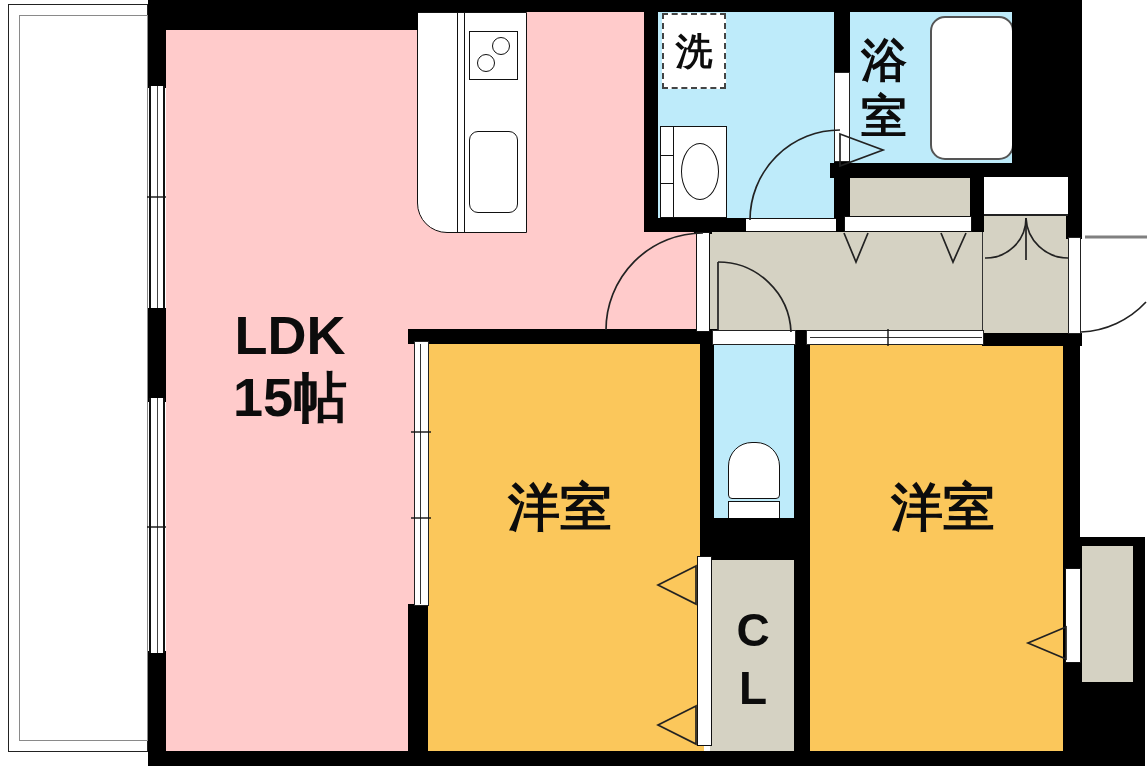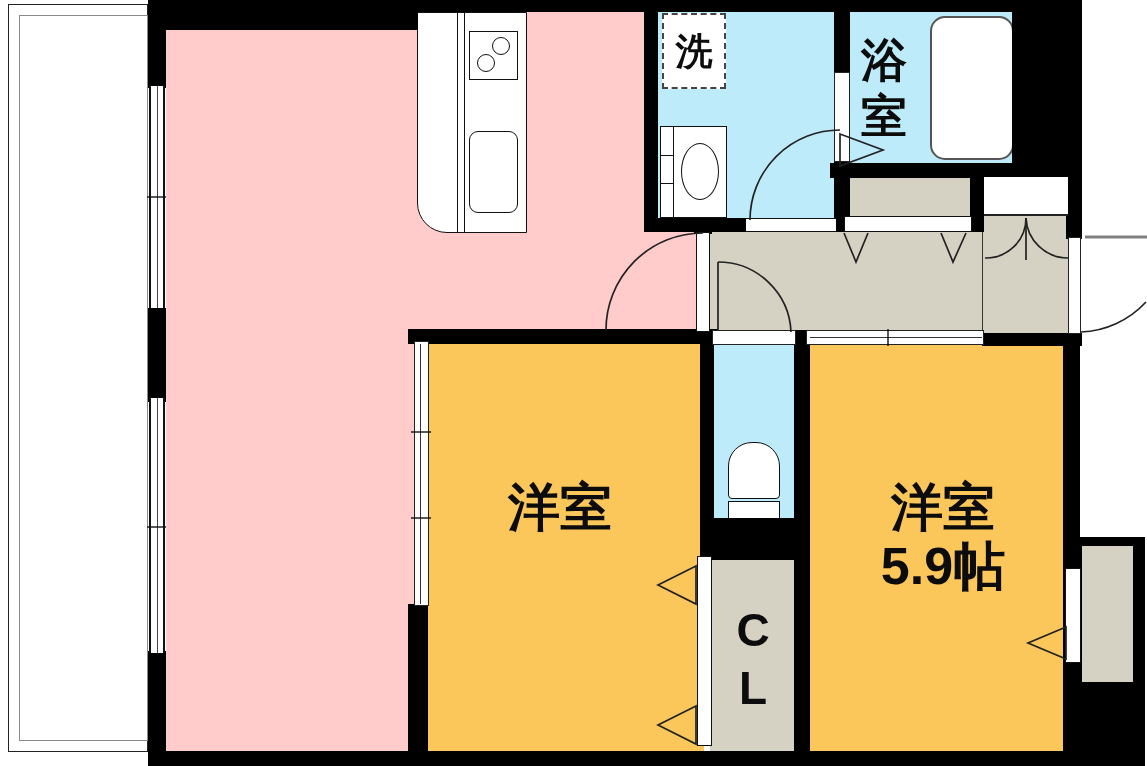--- a/index.html
+++ b/index.html
@@ -126,26 +126,29 @@
     <g stroke="#111" stroke-width="1.4">
       <path d="M 147 197 H 166"></path>
       <path d="M 147 527 H 166"></path>
       <path d="M 411 432 H 431"></path>
       <path d="M 411 518 H 431"></path>
       <path d="M 888 329 V 346"></path>
     </g>
     <path d="M 1085 237 H 1147" stroke="#808080" stroke-width="3"></path>
   </svg>
 
+  <div class="label" style="left:195px;top:305px;width:190px;font-size:54px;">
+    <div>LDK</div>
+    <div>15帖</div>
+  </div>
   <div class="label" style="left:460px;top:478px;width:200px;font-size:52px;">
     <div>洋室</div>
   </div>
   <div class="label" style="left:843px;top:478px;width:200px;font-size:52px;">
     <div>洋室</div>
-    <div>5.9帖</div>
   </div>
   <div class="label" style="left:858px;top:32px;width:52px;font-size:46px;line-height:1.22;">
     <div>浴</div>
     <div>室</div>
   </div>
   <div class="label" style="left:662px;top:31px;width:64px;font-size:37px;"><span>洗</span></div>
   <div class="label" style="left:728px;top:602px;width:50px;font-size:46px;line-height:1.25;">
     <div>C</div>
     <div>L</div>
   </div>

